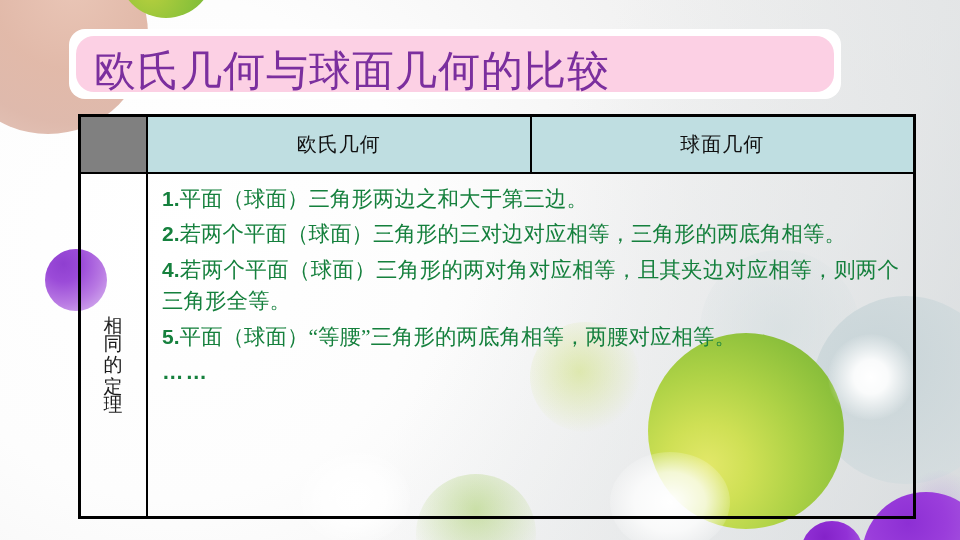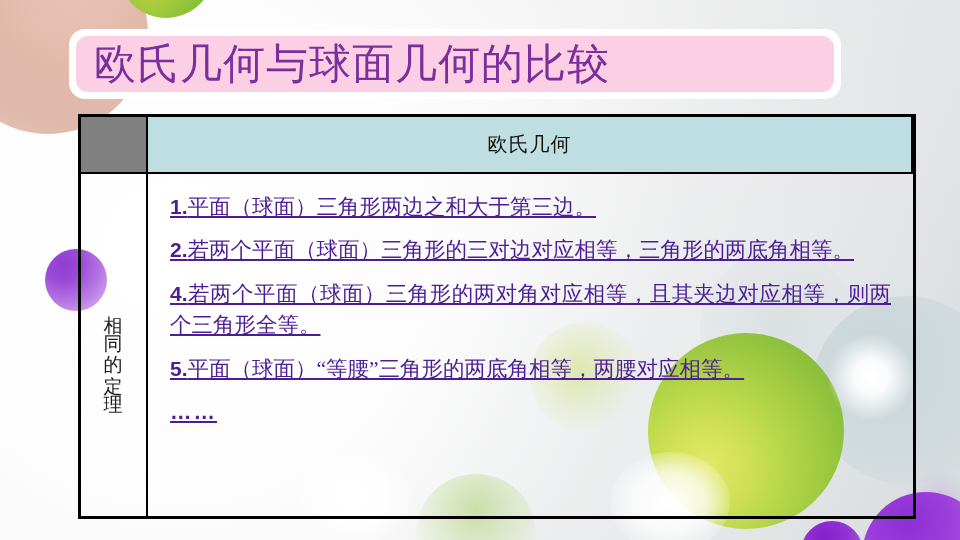--- a/index.html
+++ b/index.html
@@ -131,23 +131,23 @@
     height: 70px;
     background: #ffffff;
     border-radius: 16px;
     box-sizing: border-box;
     padding: 7px 7px;
   }
   #title-inner {
     width: 100%;
     height: 100%;
     background: #fcd0e4;
-    border-radius: 12px;
-    display: flex;
-    align-items: center;
+    border-radius: 18px;
+    display: flex;
+    align-items: flex-end;
     box-sizing: border-box;
     padding-left: 18px;
   }
   #title-text {
     font-family: "Liberation Serif", "DejaVu Serif", serif;
     font-size: 42px;
     line-height: 1;
     color: #7b2f9e;
     letter-spacing: 1px;
     white-space: nowrap;
@@ -214,25 +214,24 @@
   }
   .cell-body {
     flex: 1 1 0;
     box-sizing: border-box;
     padding: 6px 10px 0 10px;
     overflow: hidden;
   }
   .item {
     font-size: 21.5px;
     line-height: 1.46;
-    color: #4c1d95;
+    color: #15803d;
     text-align: justify;
     text-justify: inter-ideograph;
-    margin: 12px;
-    text-decoration: underline;
+    margin: 4px;
   }
   .item .num {
     font-family: "Liberation Sans", "DejaVu Sans", sans-serif;
     font-weight: bold;
     font-size: 21px;
   }
   .item.dots {
     font-family: "Liberation Sans", "DejaVu Sans", sans-serif;
     font-weight: bold;
     letter-spacing: 2px;
@@ -267,20 +266,21 @@
     <div id="title-inner">
       <span id="title-text">欧氏几何与球面几何的比较</span>
     </div>
   </div>
 
   <div id="table">
 
     <div class="row-head">
       <div class="cell-head-blank"></div>
       <div class="cell-head left">欧氏几何</div>
+      <div class="cell-head">球面几何</div>
     </div>
 
     <div class="row-body">
       <div class="cell-side">
         <span id="side-label">相同的定理</span>
       </div>
       <div class="cell-body">
         <p class="item"><span class="num">1.</span><span>平面（球面）三角形两边之和大于第三边。</span></p>
         <p class="item"><span class="num">2.</span><span>若两个平面（球面）三角形的三对边对应相等，三角形的两底角相等。</span></p>
         <p class="item"><span class="num">4.</span><span>若两个平面（球面）三角形的两对角对应相等，且其夹边对应相等，则两个三角形全等。</span></p>

